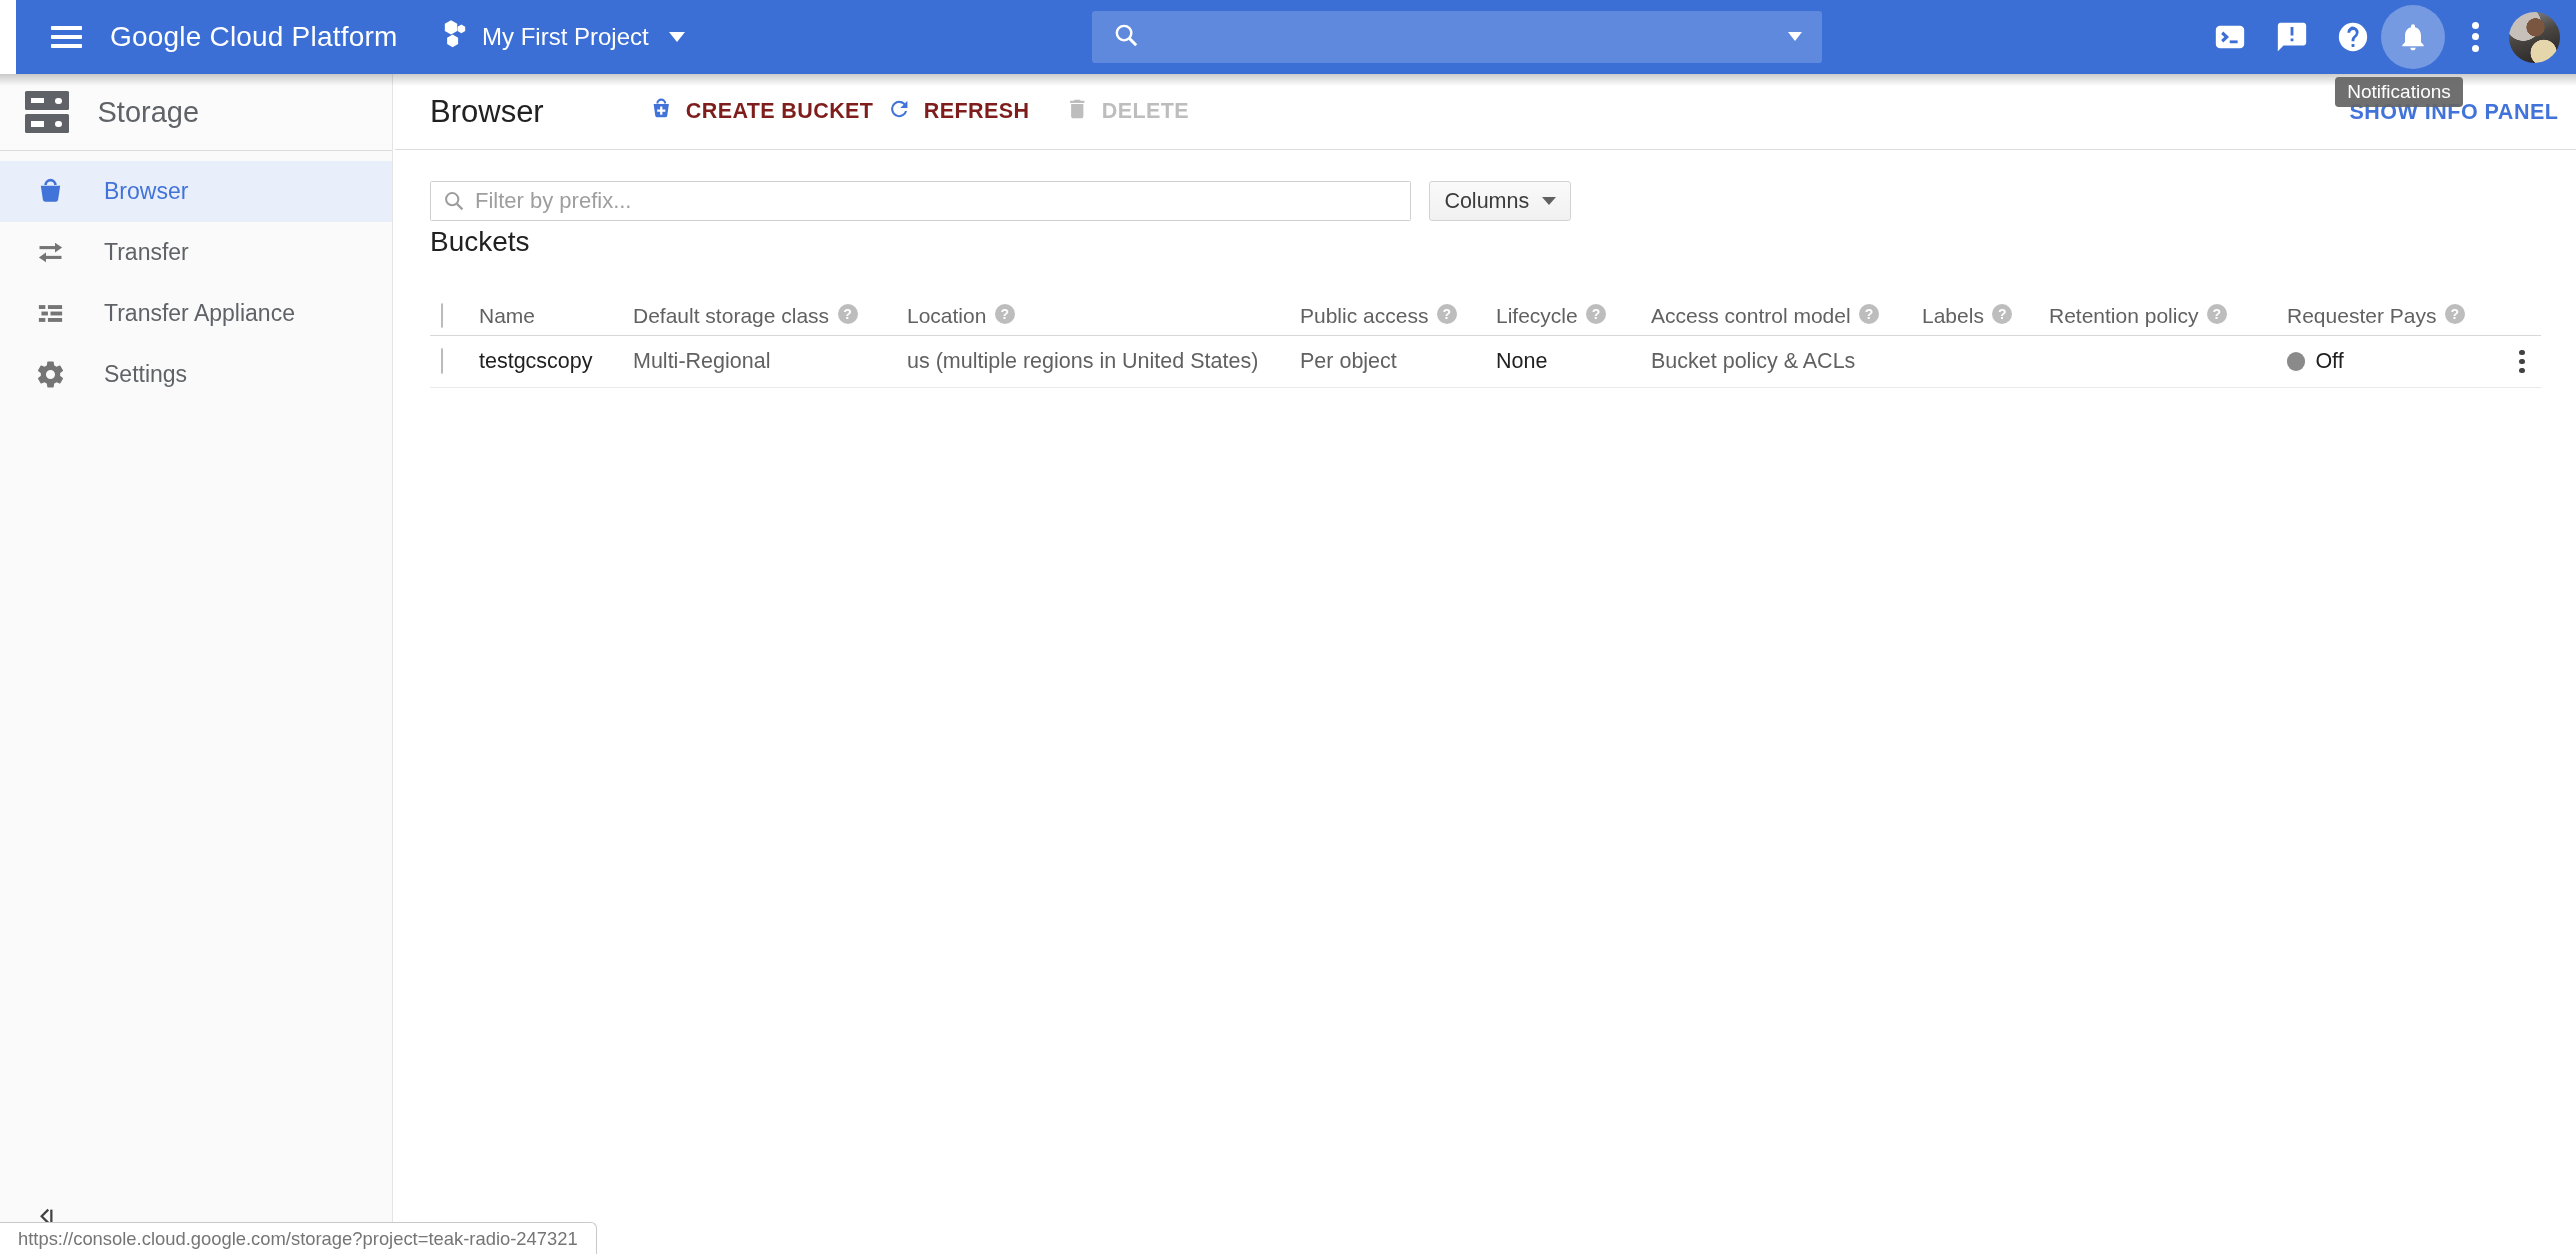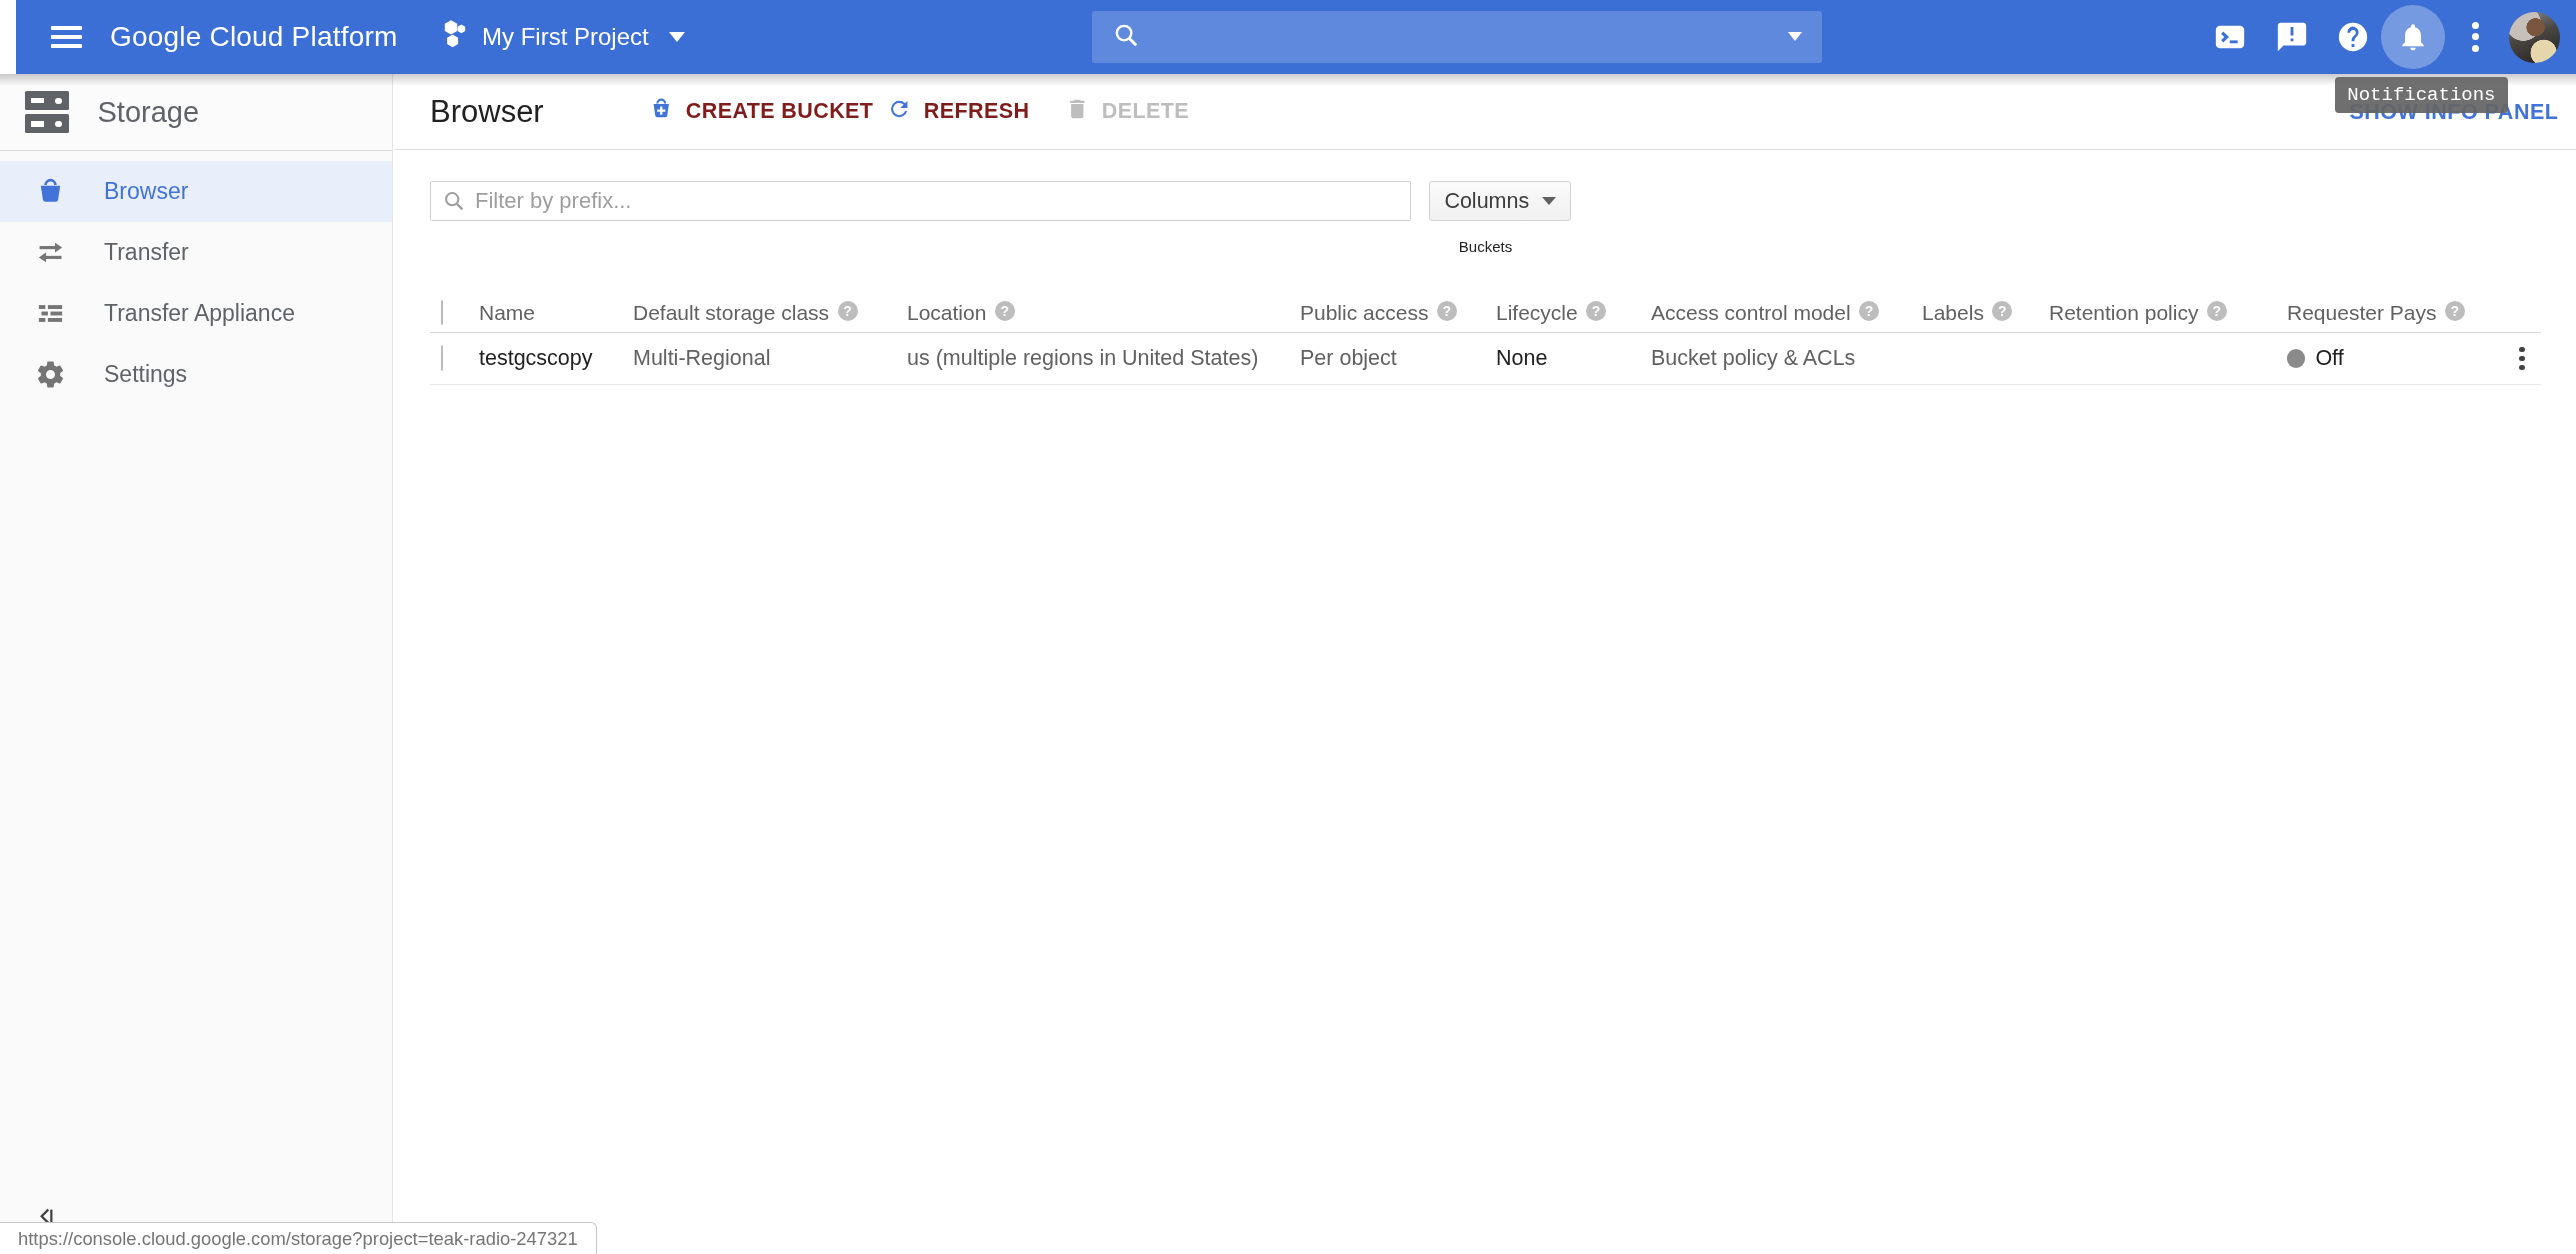--- a/index.html
+++ b/index.html
@@ -30,23 +30,23 @@
   .kebab-v { display:flex; flex-direction:column; gap:4.6px; }
   .kebab-v i { width:7px; height:7px; border-radius:50%; background:#fff; }
   .avatar { position:absolute; left:2493px; top:11.5px; width:51px; height:51px; border-radius:50%; cursor:pointer;
             background:
               radial-gradient(circle at 68% 80%, #e6d6ab 0 24%, rgba(0,0,0,0) 25%),
               radial-gradient(circle at 52% 30%, #7a5640 0 20%, rgba(0,0,0,0) 21%),
               radial-gradient(circle at 28% 22%, #c7c0ba 0 32%, rgba(0,0,0,0) 33%),
               linear-gradient(160deg, #8f8f93 0%, #4a4642 45%, #221f1e 100%); }
 
   
-  .tooltip { position:absolute; left:2335px; top:77px; height:36px; padding:0 12.3px; z-index:20;
+  .tooltip { position:absolute; left:2335px; top:77px; height:30px; padding:0 12.3px; z-index:20;
              background:rgba(100,100,100,.93); border-radius:3.8px; display:flex; align-items:center;
-             color:#fff; font-size:19px; white-space:nowrap;font-family:Liberation Mono, monospace; }
+             color:#fff; font-size:19px; white-space:nowrap; }
 
   
   .info-panel { position:absolute; top:74px; right:17.6px; height:77px; z-index:2; display:flex;
                 align-items:center; color:#4273D9; font-size:21.5px; font-weight:bold;
                 letter-spacing:0.5px; white-space:nowrap; cursor:pointer; }
 
   
   .sidebar { position:absolute; top:74px; left:0; width:393px; bottom:0; background:#FAFAFA;
              border-right:1.5px solid #E4E4E4; z-index:1; }
   .sidebar-header { height:77px; border-bottom:1.5px solid #DCDCDC; display:flex; align-items:center;
@@ -81,21 +81,21 @@
   .filter-wrap svg { position:absolute; left:12.3px; top:8.4px; }
   .filter-input { width:981px; height:40px; border:1.5px solid #CFCFCF; border-radius:1.5px;
                   padding:0 12.3px 0 44px; font-size:22px; color:#424242; outline:none;
                   font-family:"Liberation Sans", sans-serif; }
   .filter-input::placeholder { color:#9E9E9E; }
   .columns-btn { margin-left:18.4px; height:40px; padding:0 14px; border:1.5px solid #D2D2D2; border-radius:3.1px;
                  background:linear-gradient(#FAFAFA,#F1F1F1); display:flex; align-items:center; gap:12.3px;
                  font-size:21.5px; color:#3C3C3C; cursor:pointer; }
   .caret-down-g { width:0; height:0; border-left:7px solid transparent; border-right:7px solid transparent;
                   border-top:8.4px solid #616161; }
-  .section-label { margin-top:17px; font-size:15px; color:#212121;text-align:center; }
+  .section-label { margin-top:5px; font-size:28px; color:#212121; }
 
   
   .table { margin-top:38px; }
   .tgrid { display:grid;
            grid-template-columns:49px 154px 274px 393px 196px 155px 271px 127px 238px 222px 1fr;
            align-items:center; }
   .thead { height:40px; border-bottom:1.5px solid #D8D8D8; color:#616161; font-size:21px; }
   .trow  { height:52px; border-bottom:1.5px solid #E9E9E9; color:#616161; font-size:21.5px; }
   .hcell { display:flex; gap:8.4px; white-space:nowrap; }
   .help { width:20px; height:20px; border-radius:50%; background:#BDBDBD; color:#fff; font-size:14px;

